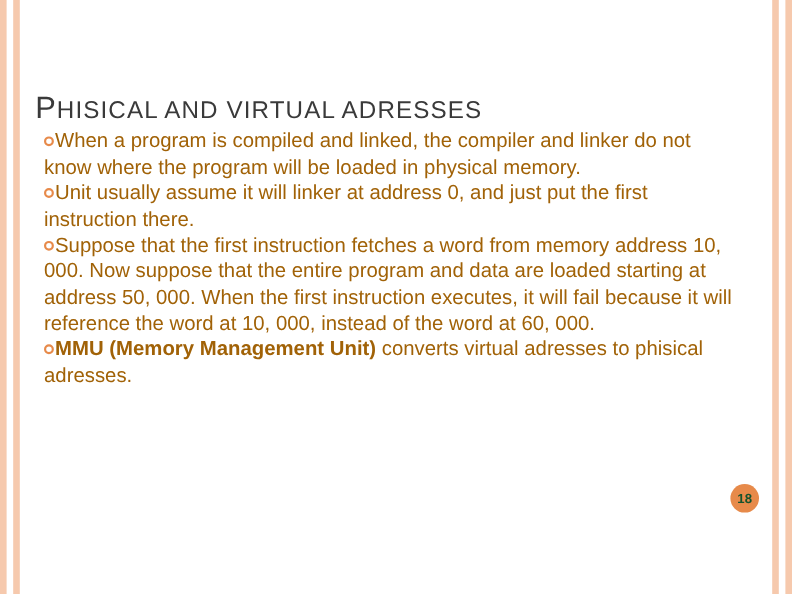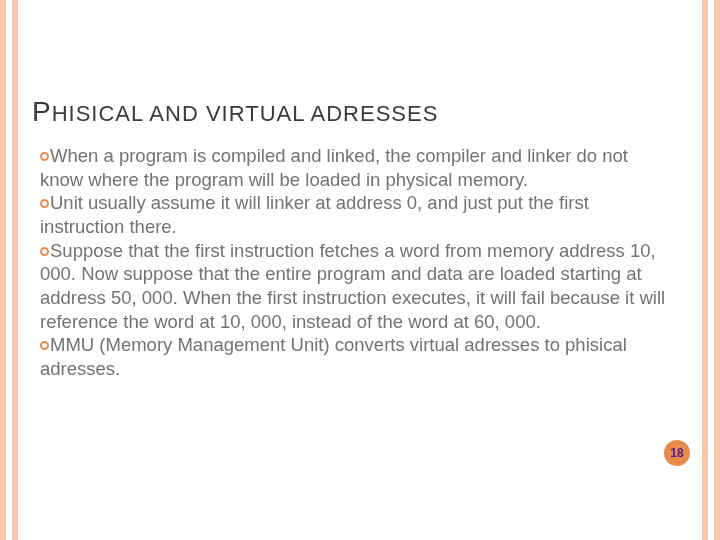--- a/index.html
+++ b/index.html
@@ -23,33 +23,32 @@
   .stripe.right-inner { right: 12px; background: #f6c9ad; }
   .title {
     position: absolute;
     top: 82px;
     left: 32px;
     font-size: 22px;
     letter-spacing: 1px;
     color: #3a3a3a;
     font-weight: 400;
     font-variant: small-caps;
-    margin-top: 14px;
   }
   .title-first {
     font-size: 28px;
   }
   .content {
     position: absolute;
-    top: 144px;
+    top: 116px;
     left: 40px;
     right: 50px;
     font-size: 18.5px;
     line-height: 1.28;
-    color: #737373;
+    color: #a16207;
   }
   .content p {
     margin: 0;
   }
   .bullet {
     display: inline-block;
     width: 9px;
     height: 9px;
     border: 2.2px solid #e78a4a;
     border-radius: 50%;
@@ -59,28 +58,28 @@
     top: -1px;
   }
   .page-num {
     position: absolute;
     right: 30px;
     bottom: 74px;
     width: 26px;
     height: 26px;
     border-radius: 50%;
     background: #e78a4a;
-    color: #4c1d95;
+    color: #14532d;
     font-size: 12px;
     font-weight: bold;
     display: flex;
     align-items: center;
     justify-content: center;
   }
-  .bold { font-weight: normal; }
+  .bold { font-weight: bold; }
 </style>
 </head>
 <body>
 
 <div class="stripe left-outer"></div>
 <div class="stripe left-inner"></div>
 <div class="stripe right-inner"></div>
 <div class="stripe right-outer"></div>
 
 <div class="title">

